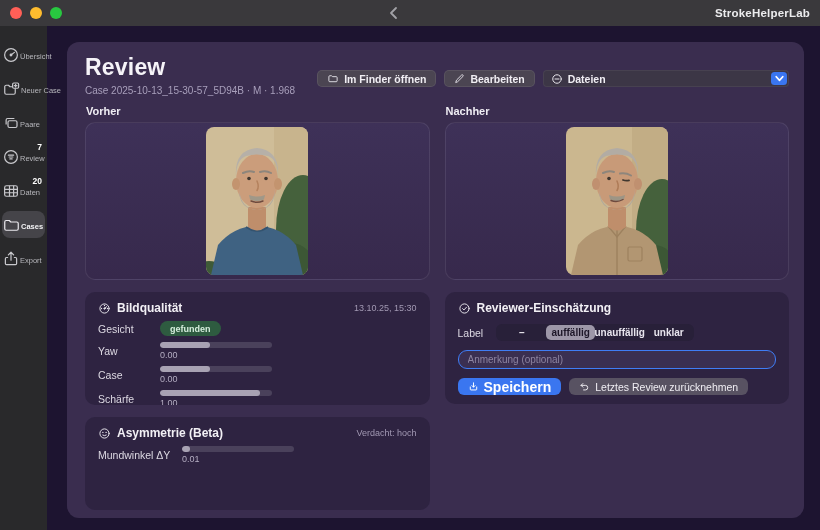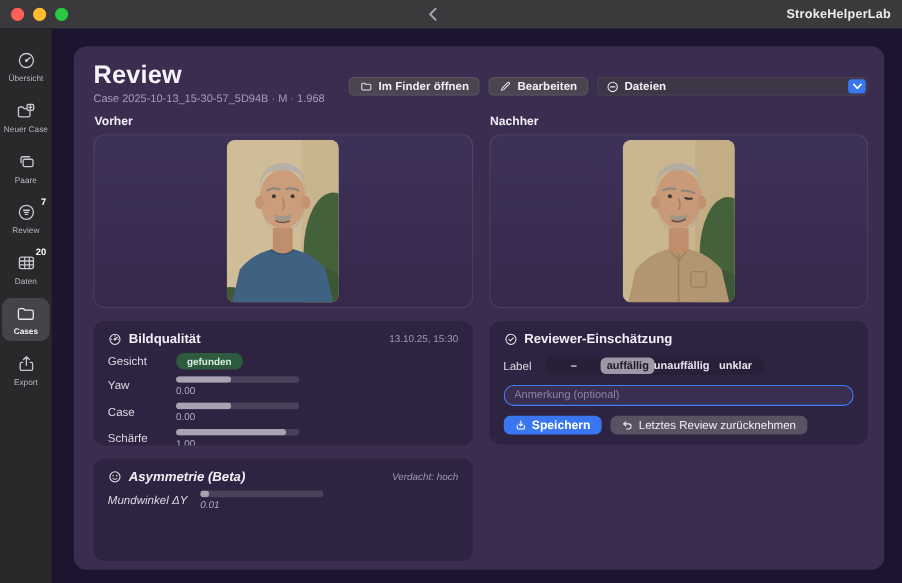--- a/index.html
+++ b/index.html
@@ -13,21 +13,21 @@
   .lights { display:flex; gap:8px; }
   .light { width:12px; height:12px; border-radius:50%; }
   .light.red{ background:#ff5f57; } .light.yellow{ background:#febc2e; } .light.green{ background:#28c840; }
   .back-btn { margin-left:18px; display:flex; align-items:center; }
   .win-title { color:#ececee; font-weight:700; font-size:11.5px; margin-left:8px; letter-spacing:.2px; }
 
   .body { flex:1; display:flex; min-height:0; background:#1d1430; }
 
   
   .sidebar { width:47px; background:#29292b; display:flex; flex-direction:column; align-items:center; padding-top:15px; flex:0 0 auto; }
-  .side-item { width:43px; padding:5px 0 4px; margin-bottom:7px; border-radius:8px; display:flex; flex-direction:column; align-items:center; position:relative; color:#c9c9cd; cursor:default; }
+  .side-item { width:43px; padding:5px 0 4px; margin-bottom:7px; border-radius:8px; display:flex; align-items:center; position:relative; color:#c9c9cd; cursor:default; }
   .side-item.selected { background:#454449; }
   .side-item .lbl { font-size:7.5px; color:#b7b7bc; margin-top:3px; white-space:nowrap; }
   .side-item.selected .lbl { color:#f2f2f4; font-weight:700; }
   .side-badge { position:absolute; top:-1px; right:3px; font-size:8.5px; font-weight:700; color:#fff; }
 
   
   .main { flex:1; padding:16px 16px 12px 20px; min-width:0; }
   .card { height:100%; background:#3a2d4f; border-radius:12px; padding:12px 15px 8px 18px; display:flex; flex-direction:column; }
 
   .card-header { display:flex; align-items:flex-start; gap:8px; flex:0 0 auto; }
@@ -55,32 +55,32 @@
   .q-panel { height:113px; }
   .q-row { display:flex; align-items:center; margin-top:6px; }
   .q-label { width:62px; flex:0 0 62px; font-size:10.5px; color:#ddd9e3; }
   .a-row .q-label { width:84px; flex:0 0 84px; }
   .bar-stack { width:112px; }
   .track { height:6px; background:#4a415b; border-radius:3px; position:relative; overflow:hidden; }
   .fill { height:6px; background:#a8a2b3; border-radius:3px; }
   .q-val { font-size:9px; color:#b4adc2; margin-top:2px; line-height:10px; }
   .pill { background:#2e5b40; color:#d6eedd; font-size:9px; font-weight:700; padding:2.5px 10px; border-radius:9px; }
 
-  .asym-panel { flex:1; min-height:0;font-style:italic; }
+  .asym-panel { flex:1; min-height:0; }
 
   
   .label-row { display:flex; align-items:center; gap:13px; margin-top:9px; }
   .label-cap { font-size:10.5px; color:#ddd9e3; }
   .segmented { display:flex; background:#282039; border-radius:6px; padding:1px; height:17px; align-items:stretch; }
   .seg { width:49px; display:flex; align-items:center; justify-content:center; font-size:10px; font-weight:700; color:#e8e5ee; border-radius:5px; cursor:default; }
   .seg.selected { background:#9d97a8; color:#1d1728; }
   .note-input { display:block; width:100%; height:19px; margin-top:9px; background:#3a2f51; border:1.5px solid #3f7df5; border-radius:9px; padding:0 9px; color:#efedf3; font-size:10px; font-family:"Liberation Sans",sans-serif; outline:none; }
   .note-input::placeholder { color:#8d84a0; }
   .btn-row { display:flex; gap:8px; margin-top:9px; }
-  .btn-primary { background:#3a76f0; color:#fff; border:none; border-radius:6px; height:17px; padding:0 10px; font-size:11px; font-weight:700; display:inline-flex; align-items:center; gap:5px; cursor:default; }
+  .btn-primary { background:#3a76f0; color:#fff; border:none; border-radius:6px; height:17px; padding:0 10px; font-size:14px; font-weight:700; display:inline-flex; align-items:center; gap:5px; cursor:default; }
   .btn-gray { background:#585262; color:#f0eef3; border:none; border-radius:6px; height:17px; padding:0 10px; font-size:10.5px; font-weight:400; display:inline-flex; align-items:center; gap:5px; cursor:default; }
 
   .icon { flex:0 0 auto; display:inline-flex; }
 </style>
 </head>
 <body>
 
 <div class="window">
 
   <div class="titlebar">

